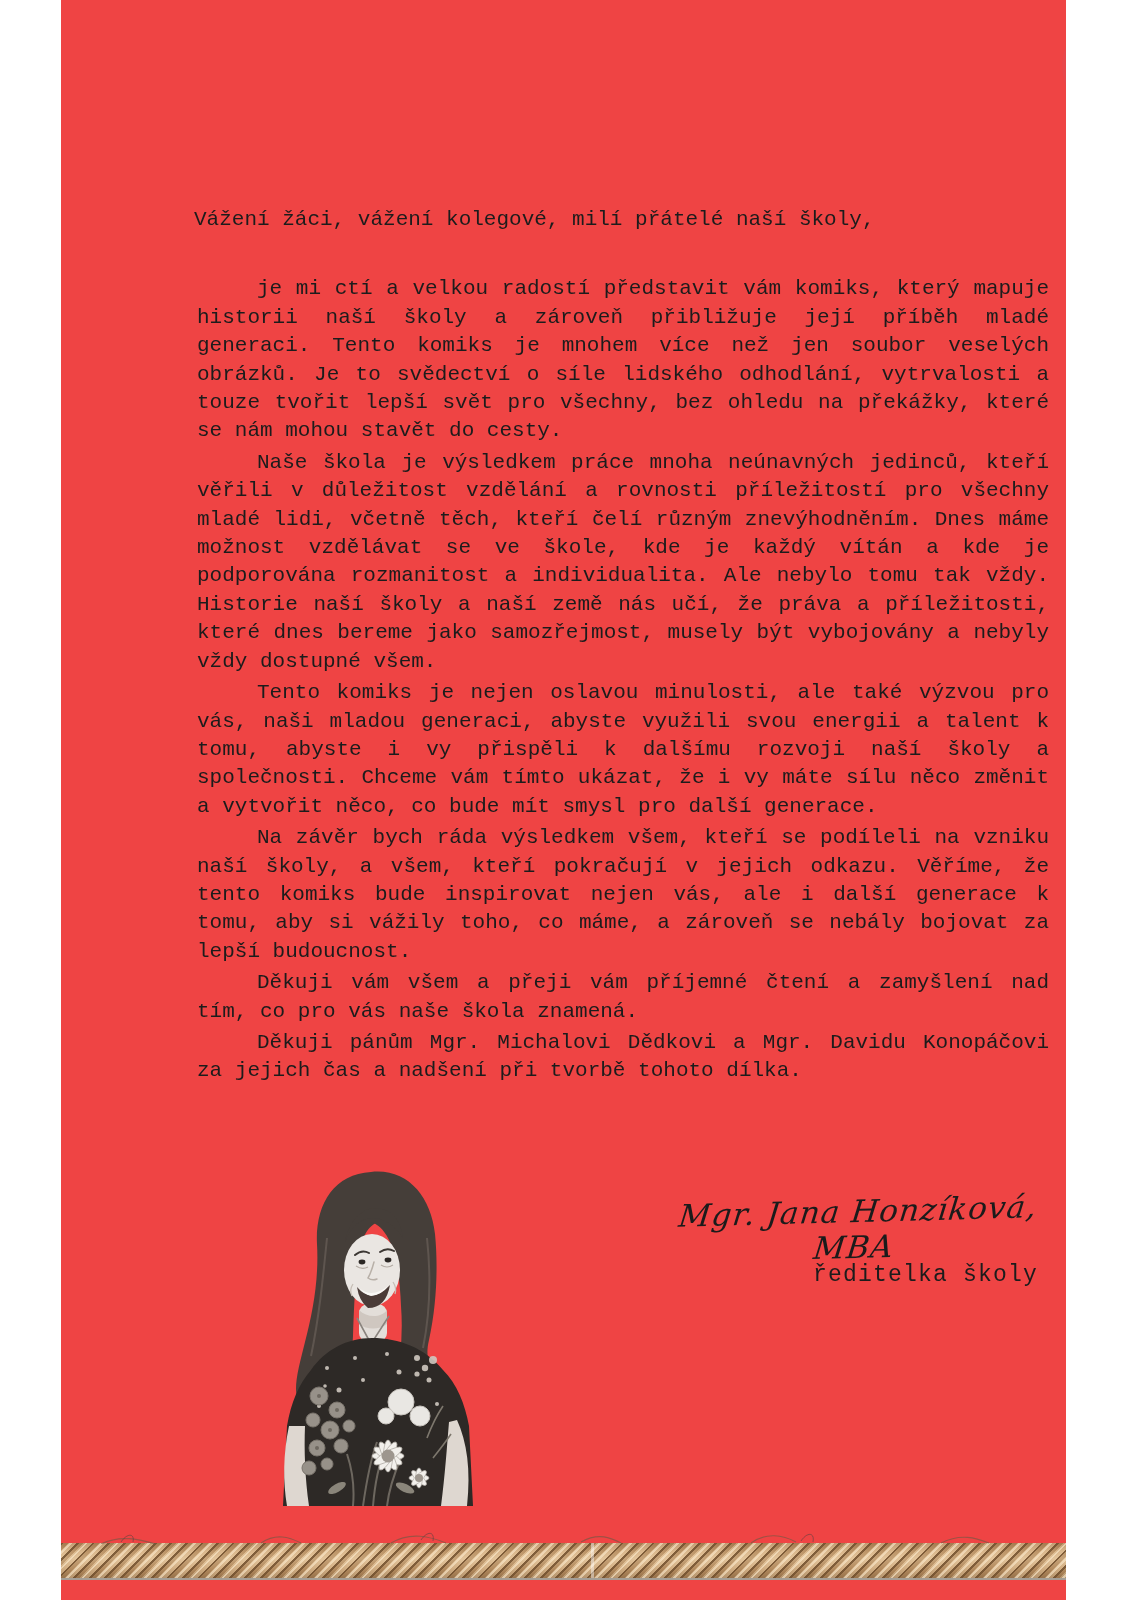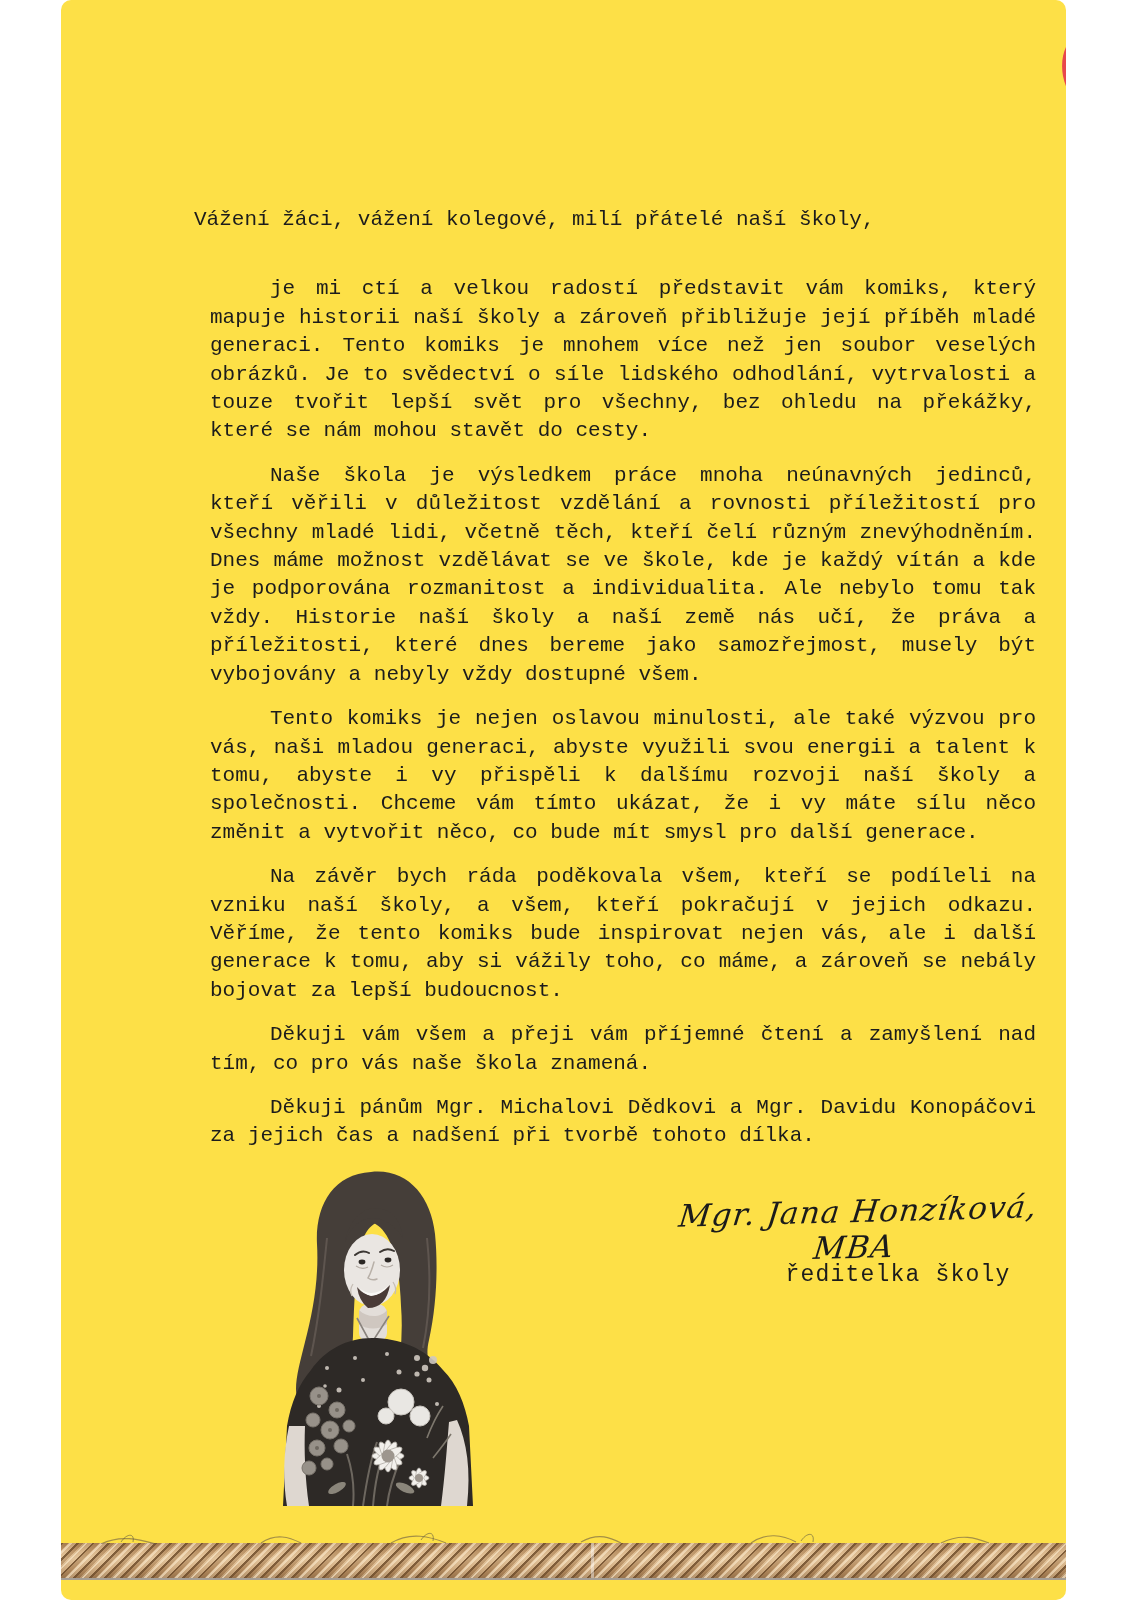--- a/index.html
+++ b/index.html
@@ -1,44 +1,44 @@
 <!DOCTYPE html>
 <html><head>
 <meta charset="utf-8">
 <style>
   html,body { margin:0; padding:0; background:#ffffff; }
   .page {
     position:relative; width:1005px; height:1600px; margin:0 auto;
-    background:#fde047; overflow:hidden;
-    font-family:"Liberation Mono", monospace; color:#1c1c1c;border-radius:10px;
+    background:#ef4444; overflow:hidden;
+    font-family:"Liberation Mono", monospace; color:#1c1c1c;
   }
 
   
   .balloon { position:absolute; left:925px; top:0; width:202px; height:365px; }
 
   
   .letter {
     position:absolute; left:133px; top:206px; width:858px;
     font-size:21px; line-height:28.4px; text-align:justify;
   }
-  .letter p { margin:16px; text-indent:60px; }
+  .letter p { margin:3px; text-indent:60px; }
   .letter p.greeting { margin:0 0 41px 0; text-indent:0; text-align:left; }
 
   
   .portrait { position:absolute; left:206px; top:1158px; width:219px; height:348px; }
 
   
   .sig-script {
     position:absolute; left:585px; top:1193px; width:420px; text-align:center;
     font-family:"DejaVu Serif", serif; font-style:italic;
     font-size:31px; letter-spacing:1px; color:#1b1b1b;
     transform:skewX(-8deg) rotate(-1.5deg);
   }
   .sig-title {
-    position:absolute; left:632px; top:1262px; width:410px; text-align:center;
+    position:absolute; left:567px; top:1262px; width:410px; text-align:right;
     font-size:23px; letter-spacing:1.2px; color:#1c1c1c;
   }
 
   
   .rope {
     position:absolute; left:0; top:1543px; width:1127px; height:35px;
     background-color:#c9a176;
     background-image:
       repeating-linear-gradient(135deg,
         rgba(110,77,44,0.78) 0 2px,
@@ -81,21 +81,21 @@
              C142,262 157,269 156,290
              C155,312 139,320 139,338
              C139,346 143,352 147,355" stroke="#161616"></path>
   </svg>
 
   <div class="letter">
     <p class="greeting">Vážení žáci, vážení kolegové, milí přátelé naší školy,</p>
     <p class="para">je mi ctí a velkou radostí představit vám komiks, který mapuje historii naší školy a zároveň přibližuje její příběh mladé generaci. Tento komiks je mnohem více než jen soubor veselých obrázků. Je to svědectví o síle lidského odhodlání, vytrvalosti a touze tvořit lepší svět pro všechny, bez ohledu na překážky, které se nám mohou stavět do cesty.</p>
     <p class="para">Naše škola je výsledkem práce mnoha neúnavných jedinců, kteří věřili v důležitost vzdělání a rovnosti příležitostí pro všechny mladé lidi, včetně těch, kteří čelí různým znevýhodněním. Dnes máme možnost vzdělávat se ve škole, kde je každý vítán a kde je podporována rozmanitost a individualita. Ale nebylo tomu tak vždy. Historie naší školy a naší země nás učí, že práva a příležitosti, které dnes bereme jako samozřejmost, musely být vybojovány a nebyly vždy dostupné všem.</p>
     <p class="para">Tento komiks je nejen oslavou minulosti, ale také výzvou pro vás, naši mladou generaci, abyste využili svou energii a talent k tomu, abyste i vy přispěli k dalšímu rozvoji naší školy a společnosti. Chceme vám tímto ukázat, že i vy máte sílu něco změnit a vytvořit něco, co bude mít smysl pro další generace.</p>
-    <p class="para">Na závěr bych ráda poděkovala všem, kteří se podíleli na vzniku naší školy, a všem, kteří pokračují v jejich odkazu. Věříme, že tento komiks bude inspirovat nejen vás, ale i další generace k tomu, aby si vážily toho, co máme, a zároveň se nebály bojovat za lepší budoucnost.</p>
+    <p class="para">Na závěr bych ráda výsledkem všem, kteří se podíleli na vzniku naší školy, a všem, kteří pokračují v jejich odkazu. Věříme, že tento komiks bude inspirovat nejen vás, ale i další generace k tomu, aby si vážily toho, co máme, a zároveň se nebály bojovat za lepší budoucnost.</p>
     <p class="para">Děkuji vám všem a přeji vám příjemné čtení a zamyšlení nad tím, co pro vás naše škola znamená.</p>
     <p class="para">Děkuji pánům Mgr. Michalovi Dědkovi a Mgr. Davidu Konopáčovi za jejich čas a nadšení při tvorbě tohoto dílka.</p>
   </div>
 
   <svg class="portrait" viewBox="0 0 219 348" xmlns="http://www.w3.org/2000/svg">
     <g>
 
       <path fill="#453e39" d="M104,14 C66,16 48,48 50,86
         C52,120 46,154 38,184
         C31,212 24,236 34,248

